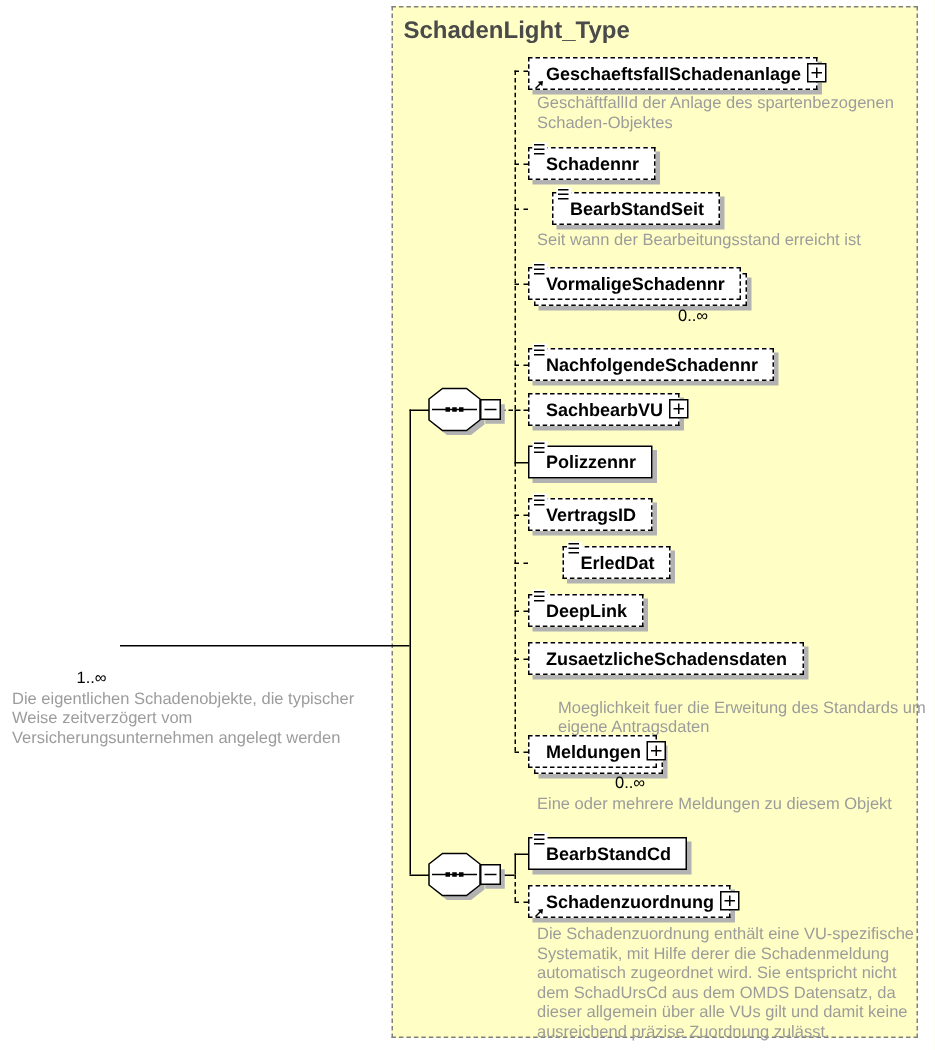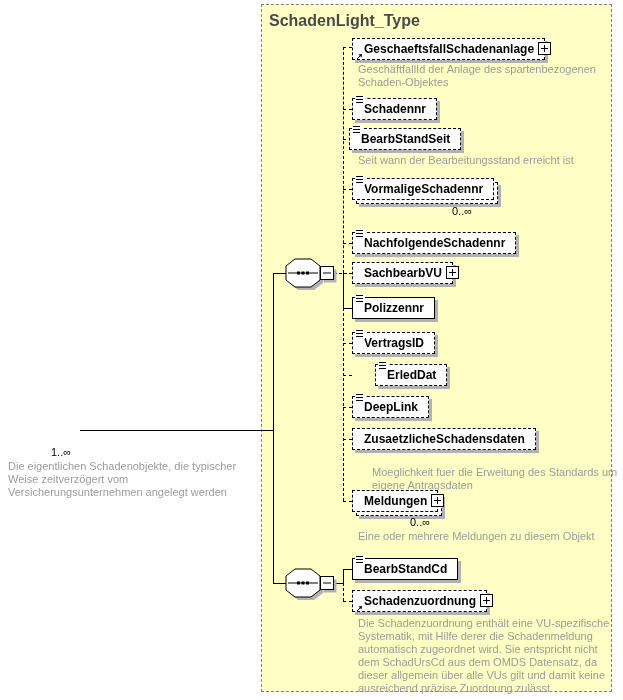--- a/index.html
+++ b/index.html
@@ -144,21 +144,21 @@
   </div>
   <div class="anno" style="left:358px;top:63px;width:250px;">GeschäftfallId der Anlage des spartenbezogenen Schaden-Objektes</div>
 
   <div class="node" style="left:352px;top:98px;">
     <div class="ebox dashed">
       <span class="ticon"></span>
       <span>Schadennr</span>
     </div>
   </div>
 
-  <div class="node" style="left:349px;top:128px;text-align:right;">
+  <div class="node" style="left:368px;top:128px;text-align:right;">
     <div class="ebox dashed">
       <span class="ticon"></span>
       <span>BearbStandSeit</span>
     </div>
   </div>
   <div class="anno" style="left:358px;top:154px;width:280px;">Seit wann der Bearbeitungsstand erreicht ist</div>
 
   <div class="node multiple" style="left:352px;top:178px;">
     <div class="stack dashed"></div>
     <div class="ebox dashed">

